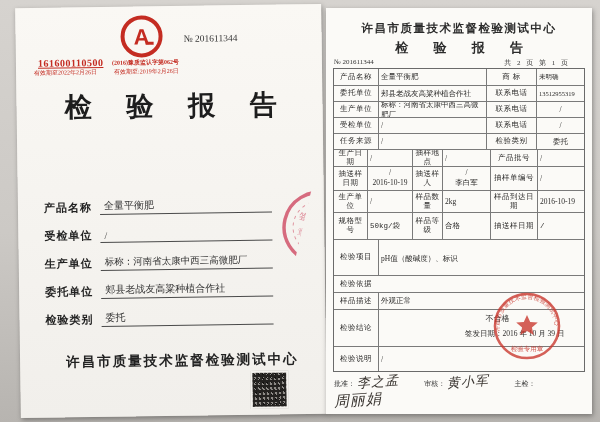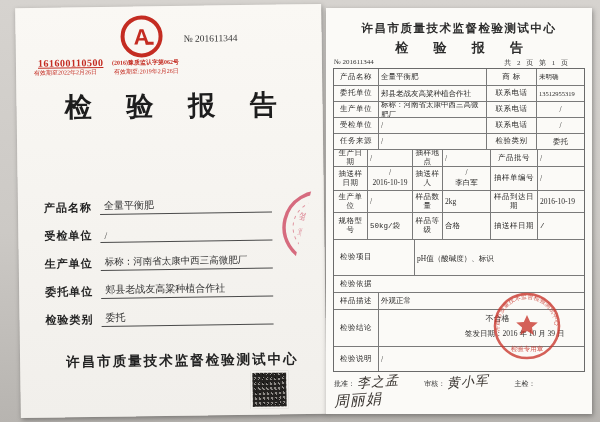--- a/index.html
+++ b/index.html
@@ -185,21 +185,21 @@
       <div class="lbl">规格型号</div>
       <div class="val">50kg/袋</div>
       <div class="lbl">样品等级</div>
       <div class="val">合格</div>
       <div class="lbl">抽送样日期</div>
       <div class="val">/</div>
     </div>
 
     <div class="t-row g2" style="height:36px;">
       <div class="lbl">检验项目</div>
-      <div class="val top-left" style="padding-top:3px;margin-left:36px;">pH值（酸碱度）、标识</div>
+      <div class="val top-left" style="padding-top:3px;">pH值（酸碱度）、标识</div>
     </div>
     <div class="t-row g2" style="height:17px;">
       <div class="lbl">检验依据</div>
     </div>
     <div class="t-row g2" style="height:17px;">
       <div class="lbl">样品描述</div>
       <div class="val">外观正常</div>
     </div>
     <div class="t-row g2" style="height:37px;">
       <div class="lbl">检验结论</div>

